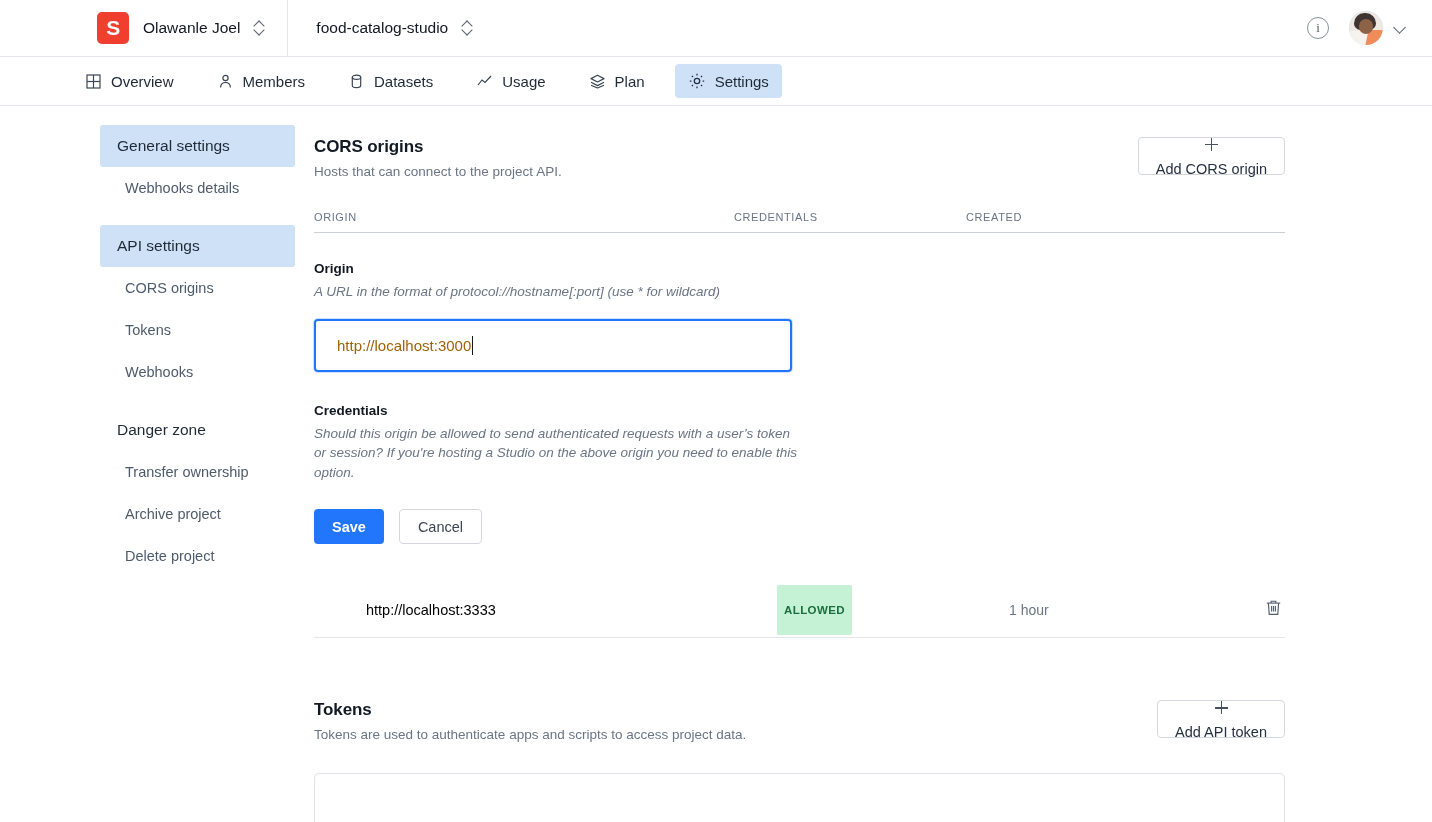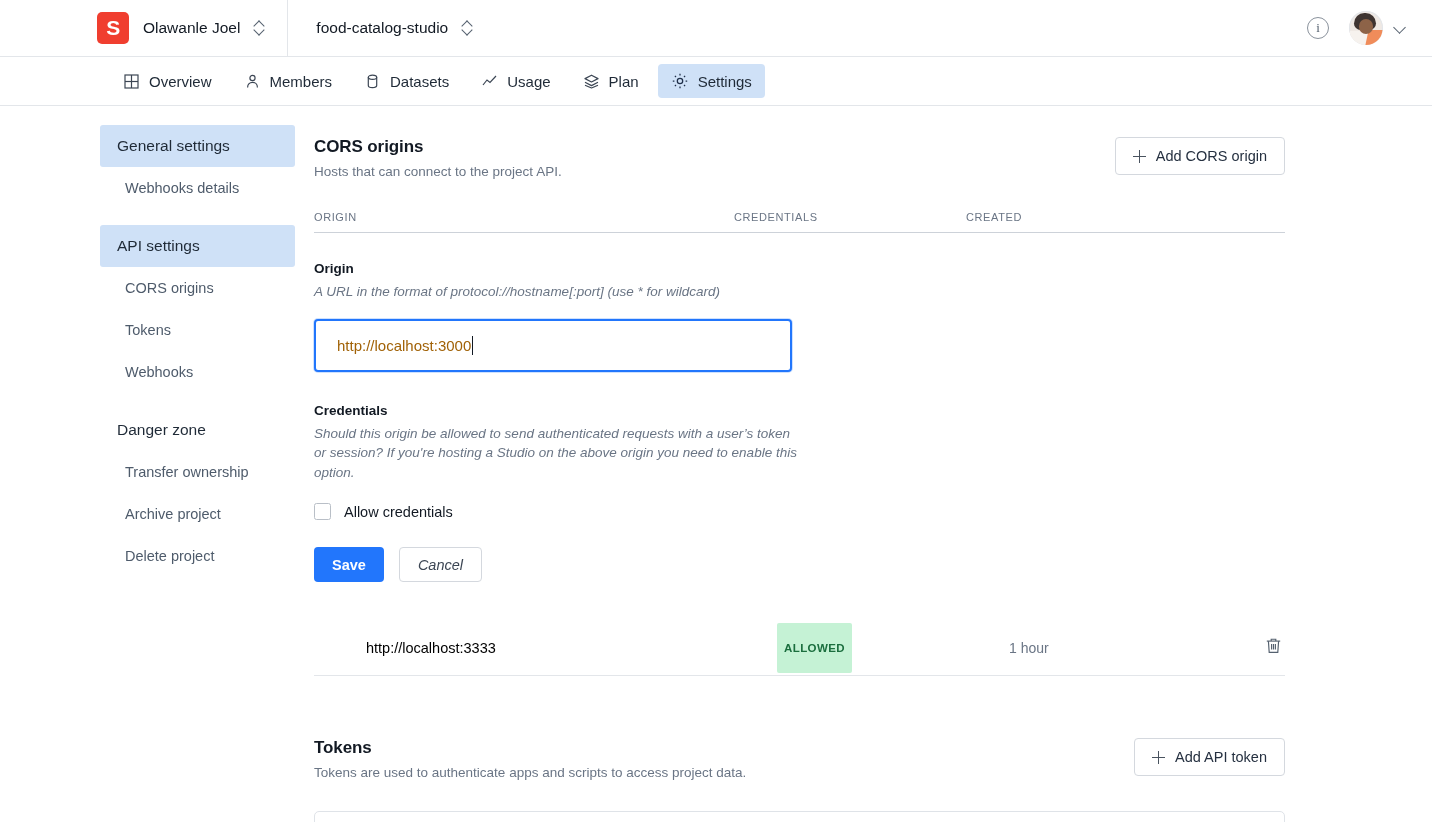--- a/index.html
+++ b/index.html
@@ -100,22 +100,22 @@
     content: ""; position: absolute; left: 1px; top: 1px;
     width: 8px; height: 8px;
     border-left: 1.7px solid #55616f; border-bottom: 1.7px solid #55616f;
     transform: rotate(-45deg);
   }
 
   
   .navbar {
     height: 49px;
     display: flex; align-items: center;
-    padding-left: 110px;
-    gap: 6px;
+    padding-left: 72px;
+    gap: 17px;
     border-bottom: 1px solid #e3e6ea;
     background: #fff;
   }
   .tab {
     display: flex; align-items: center; gap: 9px;
     height: 34px; padding: 0 13px;
     border-radius: 4px;
     font-size: 15px; color: #1f2a37;
     white-space: nowrap;
   }
@@ -154,20 +154,21 @@
   }
   .sec-title { font-size: 17px; font-weight: 700; color: #121923; letter-spacing: -0.1px; }
   .sec-sub { font-size: 13.5px; color: #6a7585; margin-top: 7px; }
 
   .btn-outline {
     display: inline-flex; align-items: center; gap: 10px;
     height: 38px; padding: 0 17px;
     border: 1px solid #d4d8de; border-radius: 4px;
     background: #fff; font-size: 14.5px; color: #2a3murine;
     color: #253040;
+    flex-direction: column;
   }
   .plus {
     position: relative; width: 13px; height: 13px; flex: 0 0 auto;
   }
   .plus::before, .plus::after {
     content: ""; position: absolute; background: #49535f;
   }
   .plus::before { left: 0; top: 6px; width: 13px; height: 1.4px; }
   .plus::after  { top: 0; left: 6px; height: 13px; width: 1.4px; }
 
@@ -218,21 +219,21 @@
     background: #2276fc; color: #fff;
     border: 0; border-radius: 4px;
     font-size: 14.5px; font-weight: 700;
     display: inline-flex; align-items: center;
   }
   .btn-secondary {
     height: 35px; padding: 0 18px;
     background: #fff; color: #3c4654;
     border: 1px solid #d4d8de; border-radius: 4px;
     font-size: 14.5px;
-    display: inline-flex; align-items: center; font-style: italic;
+    display: inline-flex; align-items: center;
   }
 
   .origin-row {
     margin-top: 38px;
     height: 56px;
     display: flex; align-items: center;
     border-bottom: 1px solid #e3e6ea;
     padding-left: 9px;
   }
   .origin-url { flex: 0 0 411px; font-size: 14.5px; color: #000000; margin-left: 43px; }
@@ -395,24 +396,20 @@
       <div class="field-desc">A URL in the format of protocol://hostname[:port] (use * for wildcard)</div>
 
       <div class="text-input">
         <span>http://localhost:3000</span>
           <span class="caret"></span>
       </div>
 
       <div class="cred-block">
         <div class="field-label">Credentials</div>
         <div class="field-desc cred-desc">Should this origin be allowed to send authenticated requests with a user’s token or session? If you're hosting a Studio on the above origin you need to enable this option.</div>
-        <div class="check-row">
-          <span class="checkbox"></span>
-          <span class="check-label">Allow credentials</span>
-        </div>
       </div>
 
       <div class="btn-row">
         <button class="btn-primary">Save</button>
         <button class="btn-secondary">Cancel</button>
       </div>
     </div>
 
     <div class="origin-row">
       <div class="origin-url">http://localhost:3333</div>

